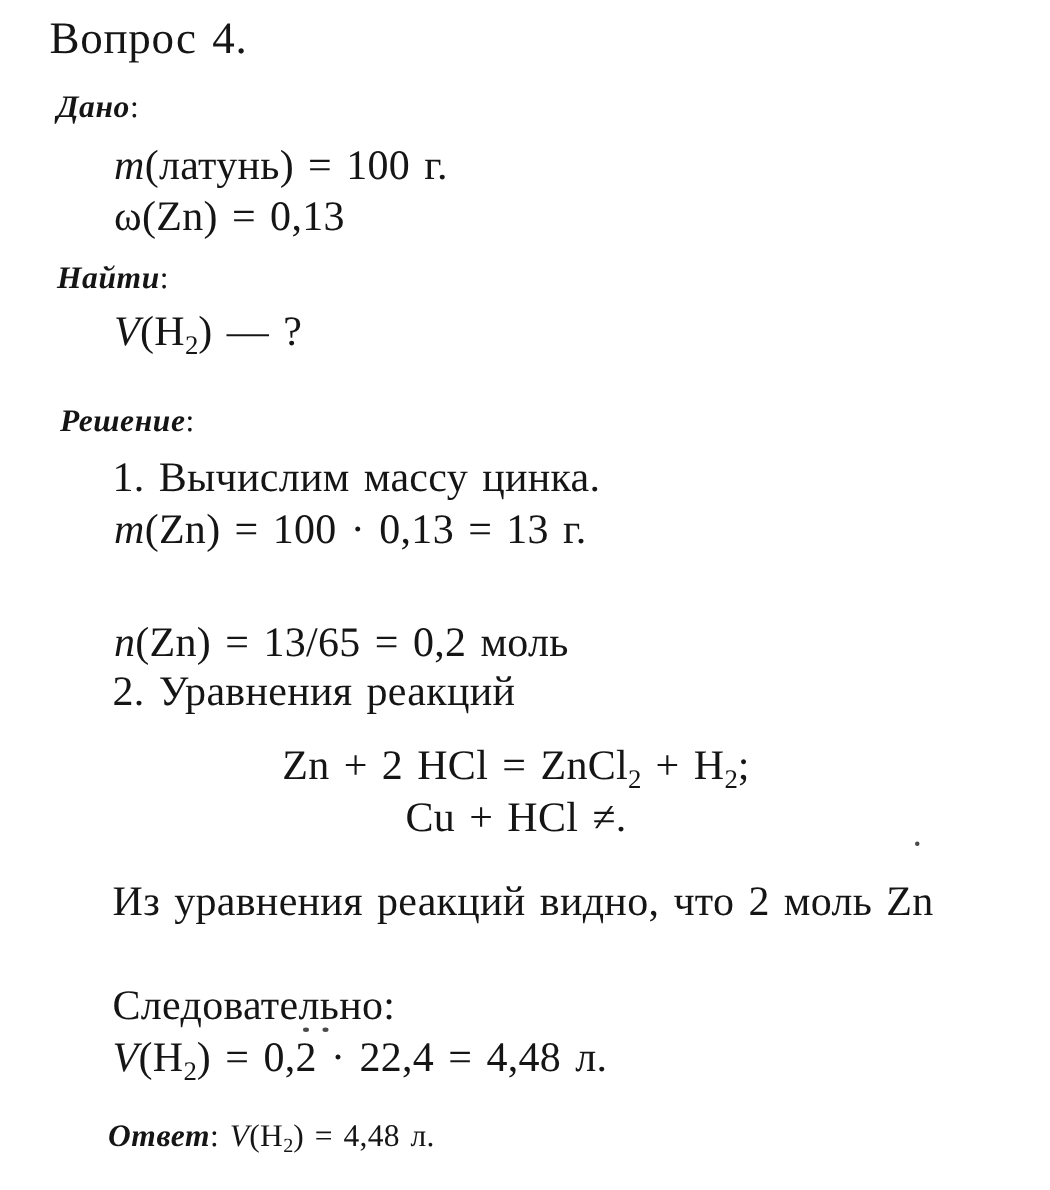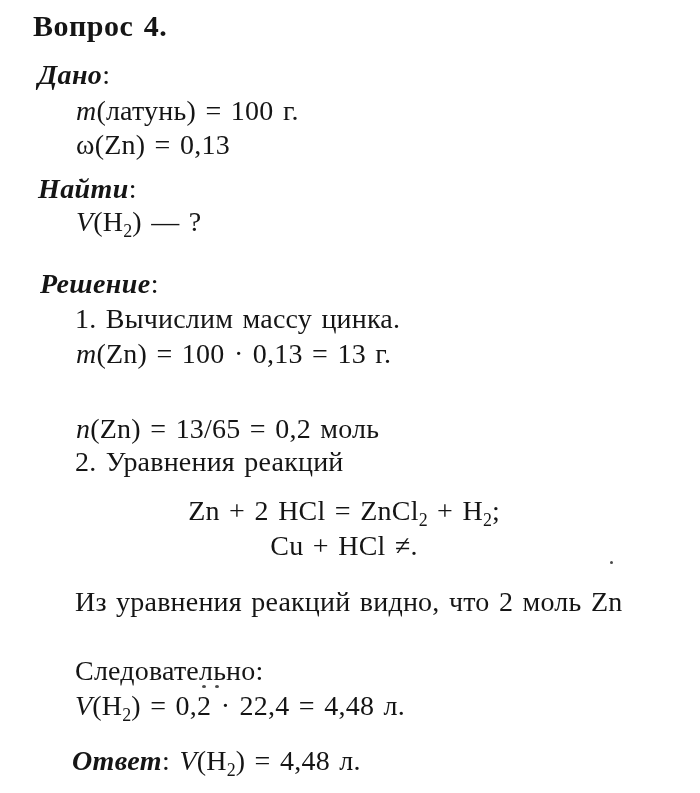--- a/index.html
+++ b/index.html
@@ -20,24 +20,24 @@
   .line {
     position: absolute;
     white-space: nowrap;
     font-size: 28px;
     line-height: 1;
     word-spacing: 0.08em;
     letter-spacing: 0.2px;
   }
   .title-line {
     font-size: 30px;
-    font-weight: bold;
+    font-weight: normal;
     letter-spacing: 0.5px;
   }
-  .label-line { font-size: 28px; }
+  .label-line { font-size: 21px; }
   .eq-line {
     left: 0;
     width: 688px;
     text-align: center;
   }
   
   .s-i  { font-style: italic; }
   .s-bi { font-weight: bold; font-style: italic; letter-spacing: 0.4px; }
   .s-sub {
     font-size: 64%;

